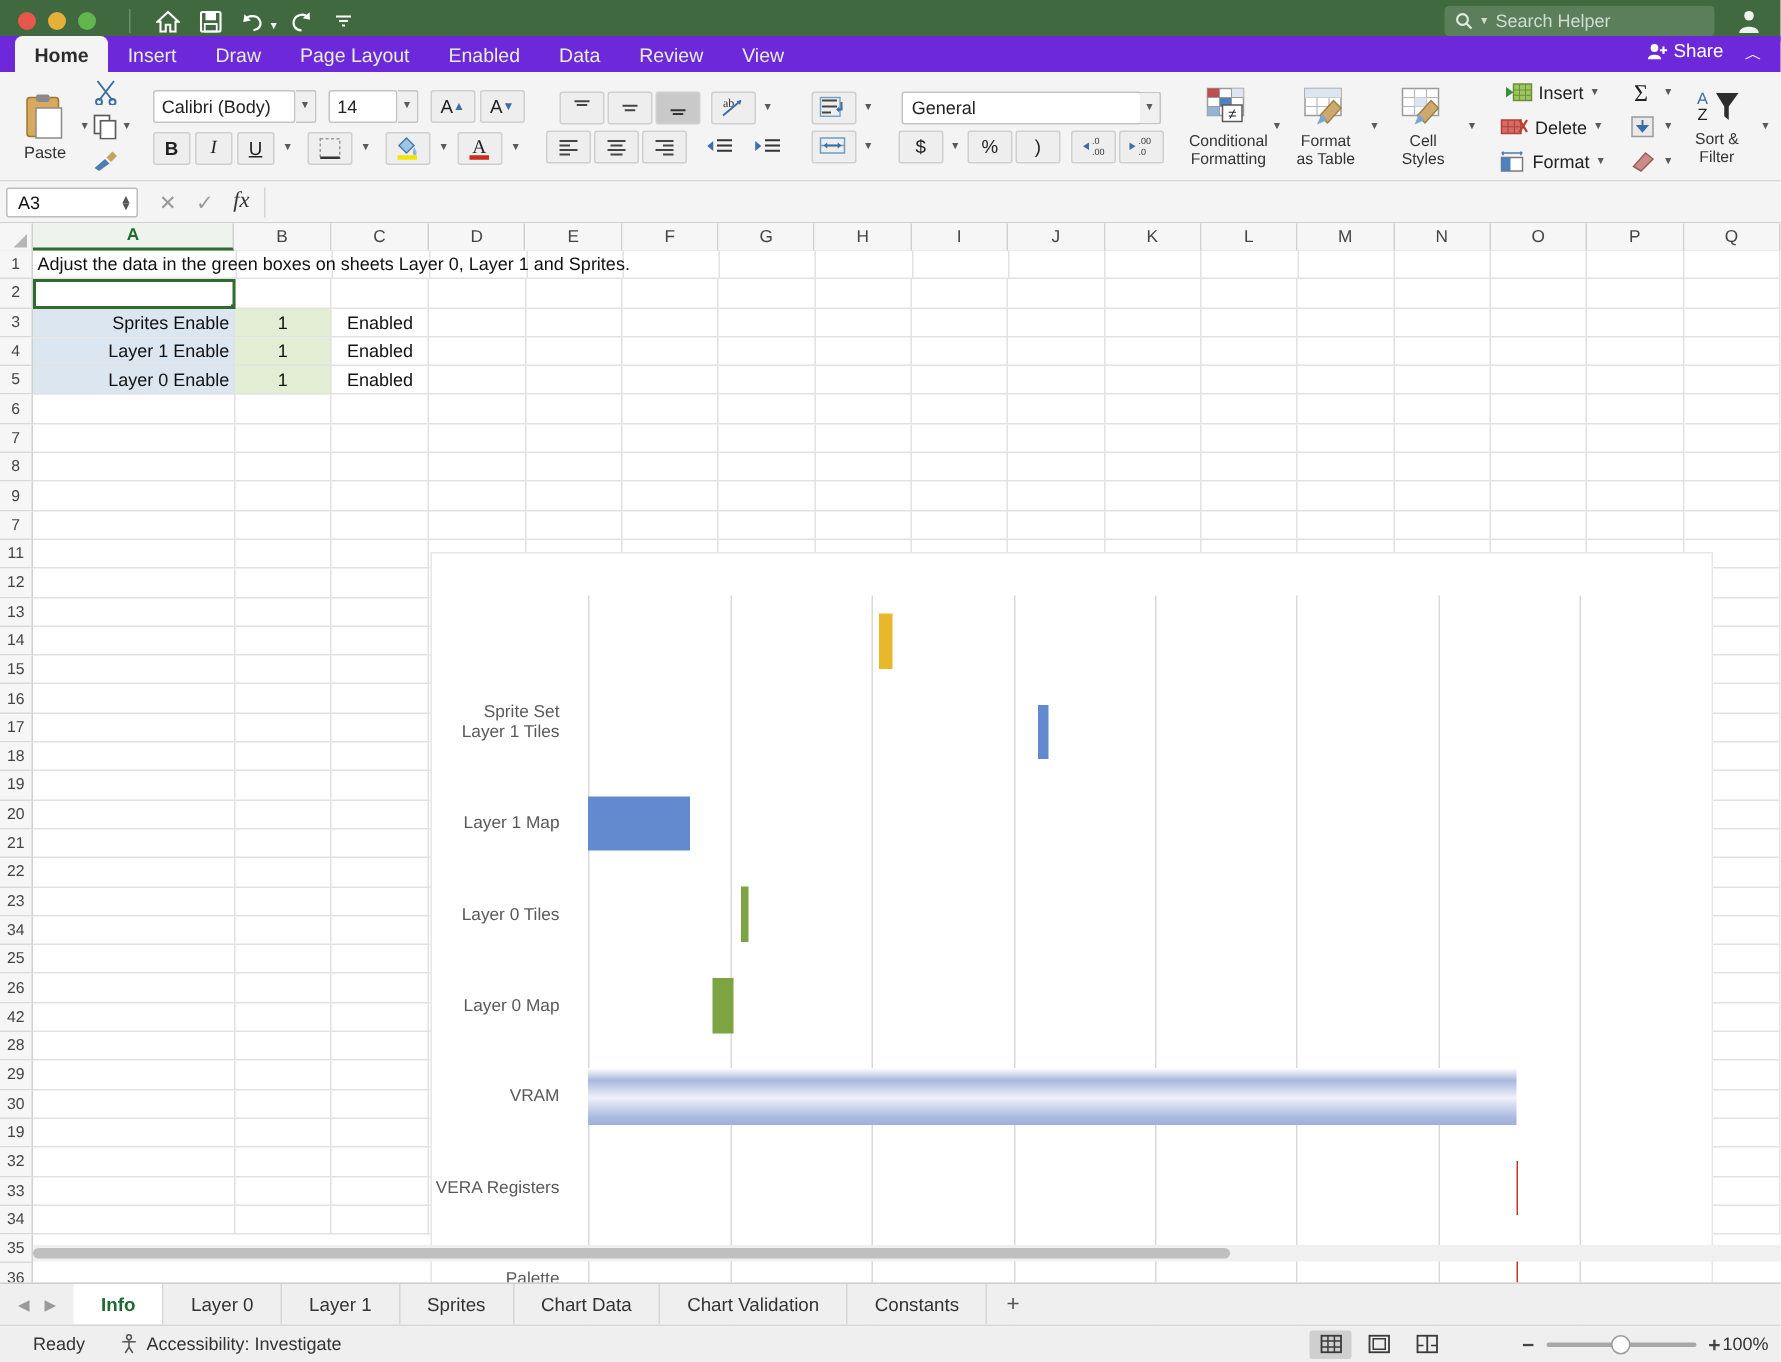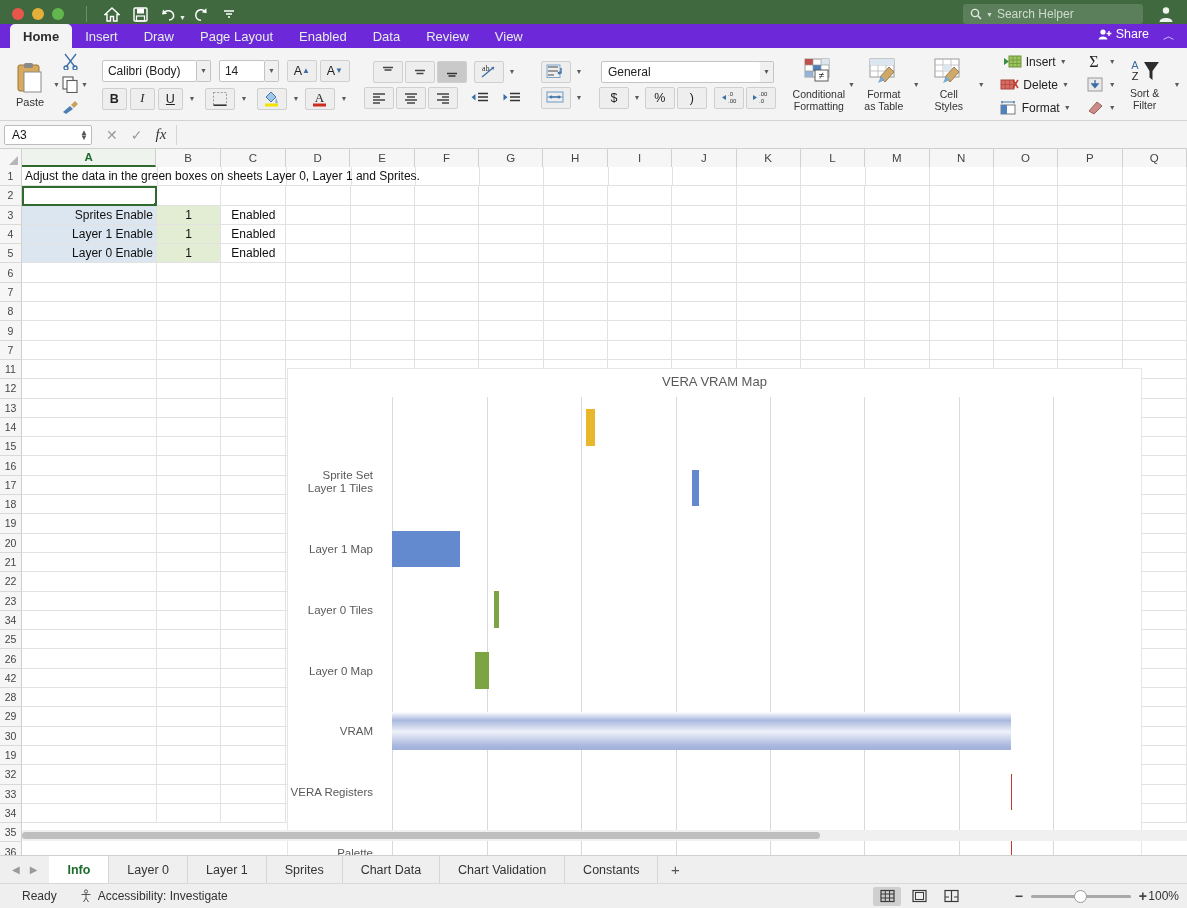--- a/index.html
+++ b/index.html
@@ -1307,21 +1307,20 @@
         <div class="cell" style="width: 65px;"></div>
         <div class="cell" style="width: 65px;"></div>
         <div class="cell" style="width: 65px;"></div>
         <div class="cell" style="width: 65px;"></div>
         <div class="cell" style="width: 65px;"></div>
         <div class="cell" style="width: 65px;"></div>
       </div>
     </div>
 
   <div class="chart">
-    <div class="chart-title">VERA VRAM Map</div>
     <div class="plot" id="plot">
         <div class="vgrid" style="left: 9.44px;"></div>
         <div class="vgrid" style="left: 103.84px;"></div>
         <div class="vgrid" style="left: 198.24px;"></div>
         <div class="vgrid" style="left: 292.64px;"></div>
         <div class="vgrid" style="left: 387.04px;"></div>
         <div class="vgrid" style="left: 481.44px;"></div>
         <div class="vgrid" style="left: 575.84px;"></div>
         <div class="vgrid" style="left: 670.24px;"></div>
         <div class="cat-label" style="top: 30.3889px; margin-top: 48px;">Sprite Set</div>

